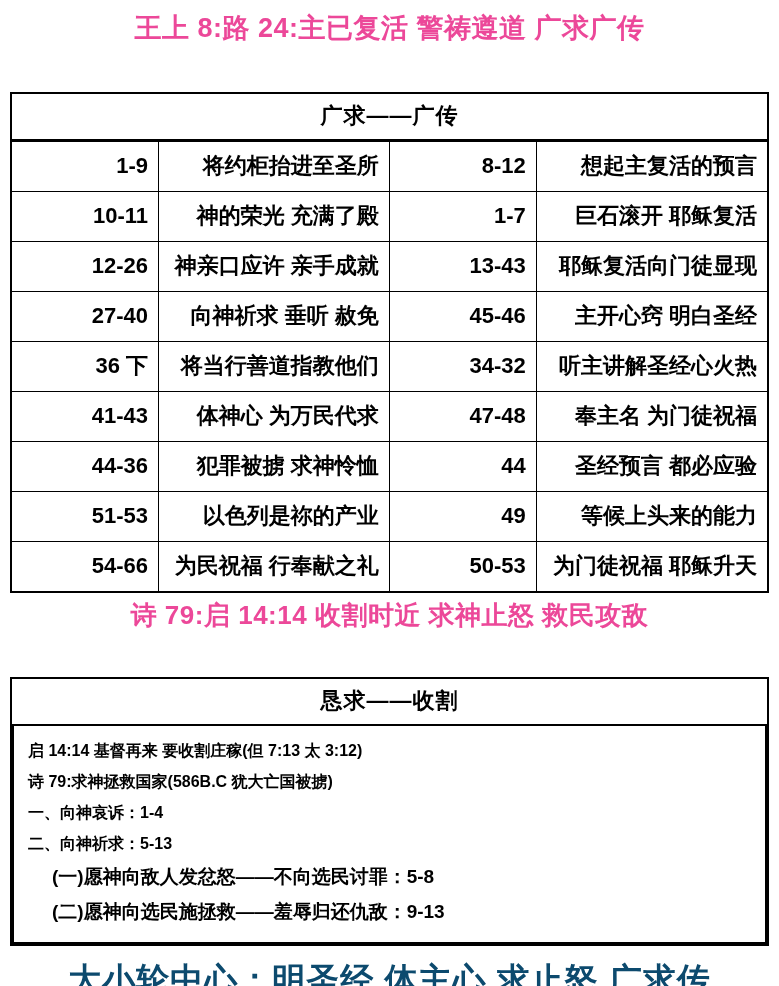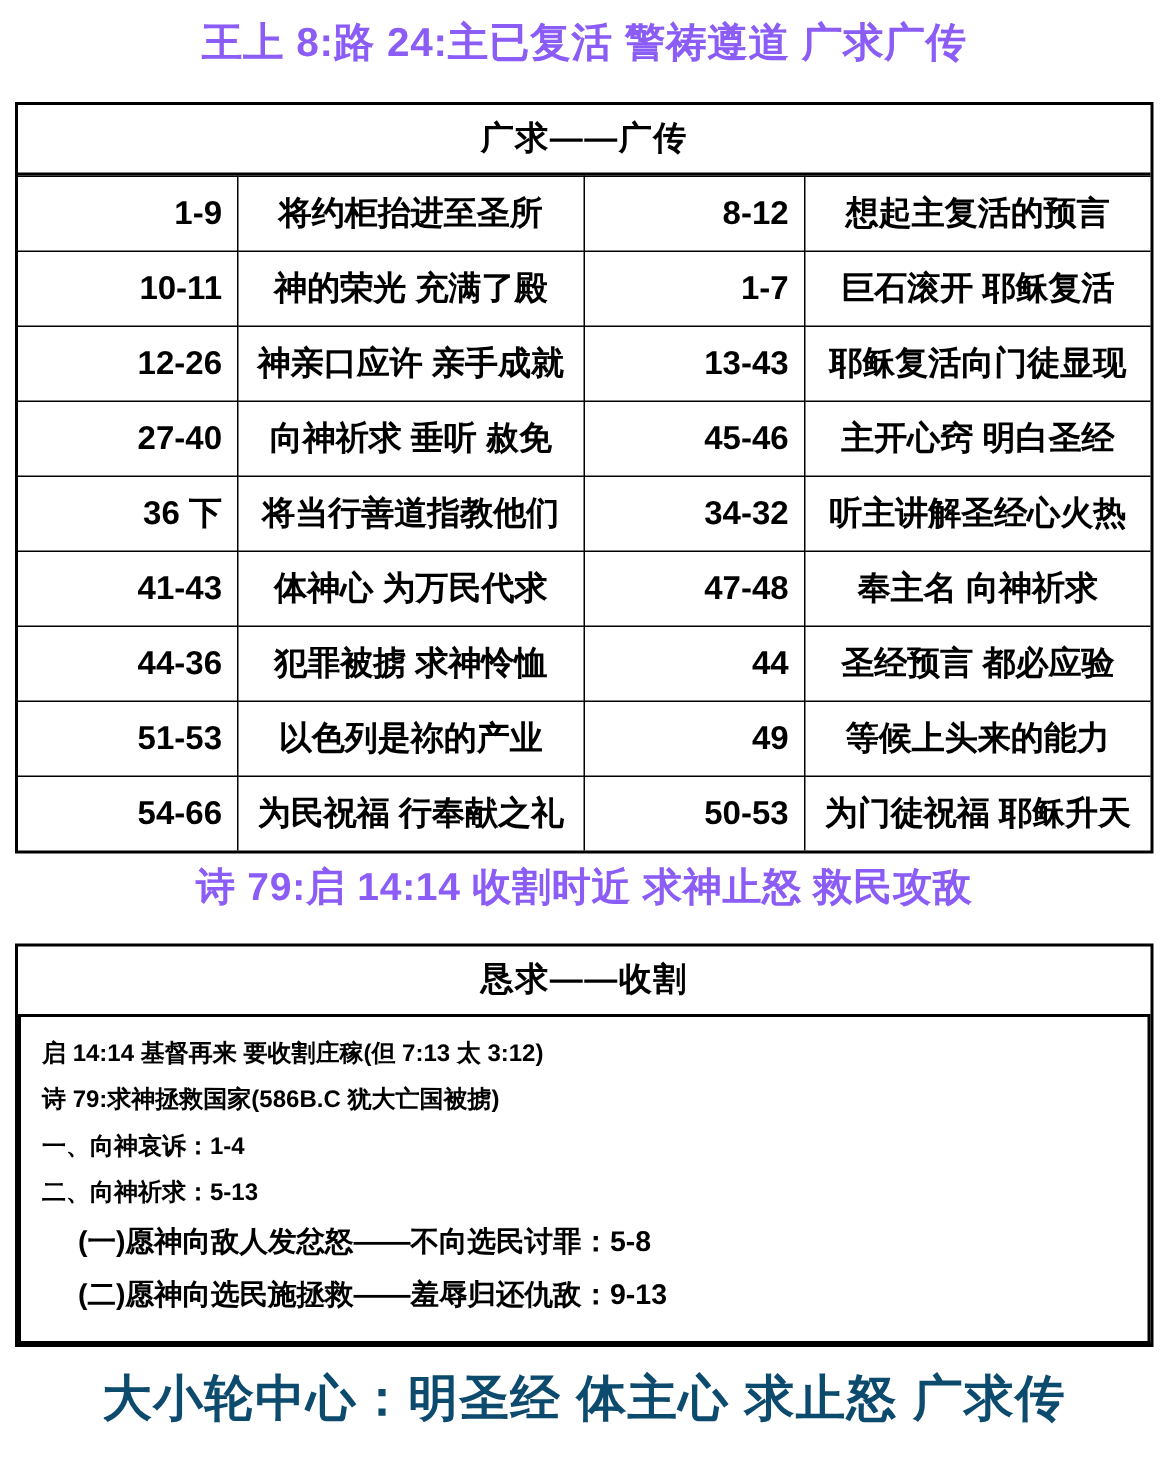--- a/index.html
+++ b/index.html
@@ -17,25 +17,25 @@
   .page {
     width: 779px;
     height: 986px;
     box-sizing: border-box;
     padding: 6px 10px 0 10px;
     display: flex;
     flex-direction: column;
   }
   .title-row {
     text-align: center;
-    color: #8b5cf6;
+    color: #ec4899;
     font-weight: bold;
     font-size: 27px;
     letter-spacing: 0.5px;
-    padding: 8px 0 24px 0;
+    padding: 8px 0 4px 0;
     line-height: 1.1;
   }
   .title-row.small {
     font-size: 26px;
   }
   .subhead {
     text-align: center;
     font-weight: bold;
     font-size: 22px;
     padding: 7px 0 8px 0;
@@ -55,21 +55,21 @@
     font-weight: bold;
     vertical-align: middle;
   }
   table.grid td.ref {
     text-align: right;
     width: 96px;
     white-space: nowrap;
     padding-left: 40px;
   }
   table.grid td.txt {
-    text-align: center;
+    text-align: right;
     white-space: nowrap;
   }
   table.grid tr td:first-child { border-left: none; }
   table.grid tr td:last-child { border-right: none; }
   table.grid tr:last-child td { border-bottom: none; }
   .bottom-box {
     border: 2px solid #000;
     border-top: none;
     padding: 10px 14px 12px 14px;
   }
@@ -81,20 +81,21 @@
   }
   .bottom-box .line.indent {
     padding-left: 24px;
     font-size: 19px;
   }
   .section2-wrap {
     margin-top: 0;
   }
   .outer-box {
     border: 2px solid #000;
+    margin-top: 44px;
   }
   .footer-row {
     text-align: center;
     color: #0c4a6e;
     font-weight: bold;
     font-size: 33px;
     padding: 12px 0 10px 0;
     letter-spacing: 1px;
   }
 </style>
@@ -136,21 +137,21 @@
         <tr>
           <td class="ref">36 下</td>
           <td class="txt">将当行善道指教他们</td>
           <td class="ref">34-32</td>
           <td class="txt">听主讲解圣经心火热</td>
         </tr>
         <tr>
           <td class="ref">41-43</td>
           <td class="txt">体神心  为万民代求</td>
           <td class="ref">47-48</td>
-          <td class="txt">奉主名  向神祈求</td>
+          <td class="txt">奉主名  为门徒祝福</td>
         </tr>
         <tr>
           <td class="ref">44-36</td>
           <td class="txt">犯罪被掳  求神怜恤</td>
           <td class="ref">44</td>
           <td class="txt">圣经预言  都必应验</td>
         </tr>
         <tr>
           <td class="ref">51-53</td>
           <td class="txt">以色列是祢的产业</td>

